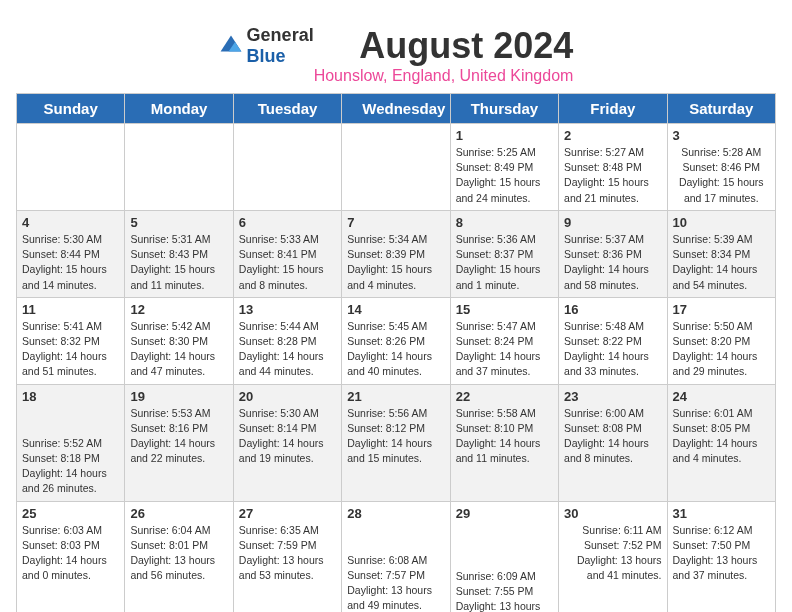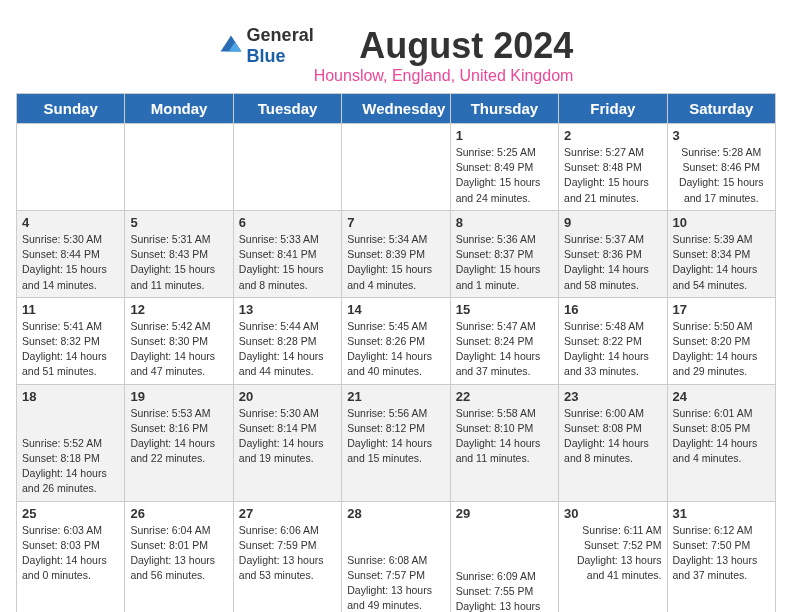--- a/index.html
+++ b/index.html
@@ -290,21 +290,21 @@
 Daylight: 14 hours and 0 minutes.</div>
         </td>
         <td>
           <span class="day-number">26</span>
           <div class="day-info" style="white-space: pre-line;">Sunrise: 6:04 AM
 Sunset: 8:01 PM
 Daylight: 13 hours and 56 minutes.</div>
         </td>
         <td>
           <span class="day-number">27</span>
-          <div class="day-info" style="white-space: pre-line;">Sunrise: 6:06 AM
+          <div class="day-info" style="white-space: pre-line;">Sunrise: 6:35 AM
 Sunset: 7:59 PM
 Daylight: 13 hours and 53 minutes.</div>
         </td>
         <td>
           <span class="day-number">28</span>
           <div class="day-info" style="white-space: pre-line; margin-top: 32px;">Sunrise: 6:08 AM
 Sunset: 7:57 PM
 Daylight: 13 hours and 49 minutes.</div>
         </td>
         <td>

